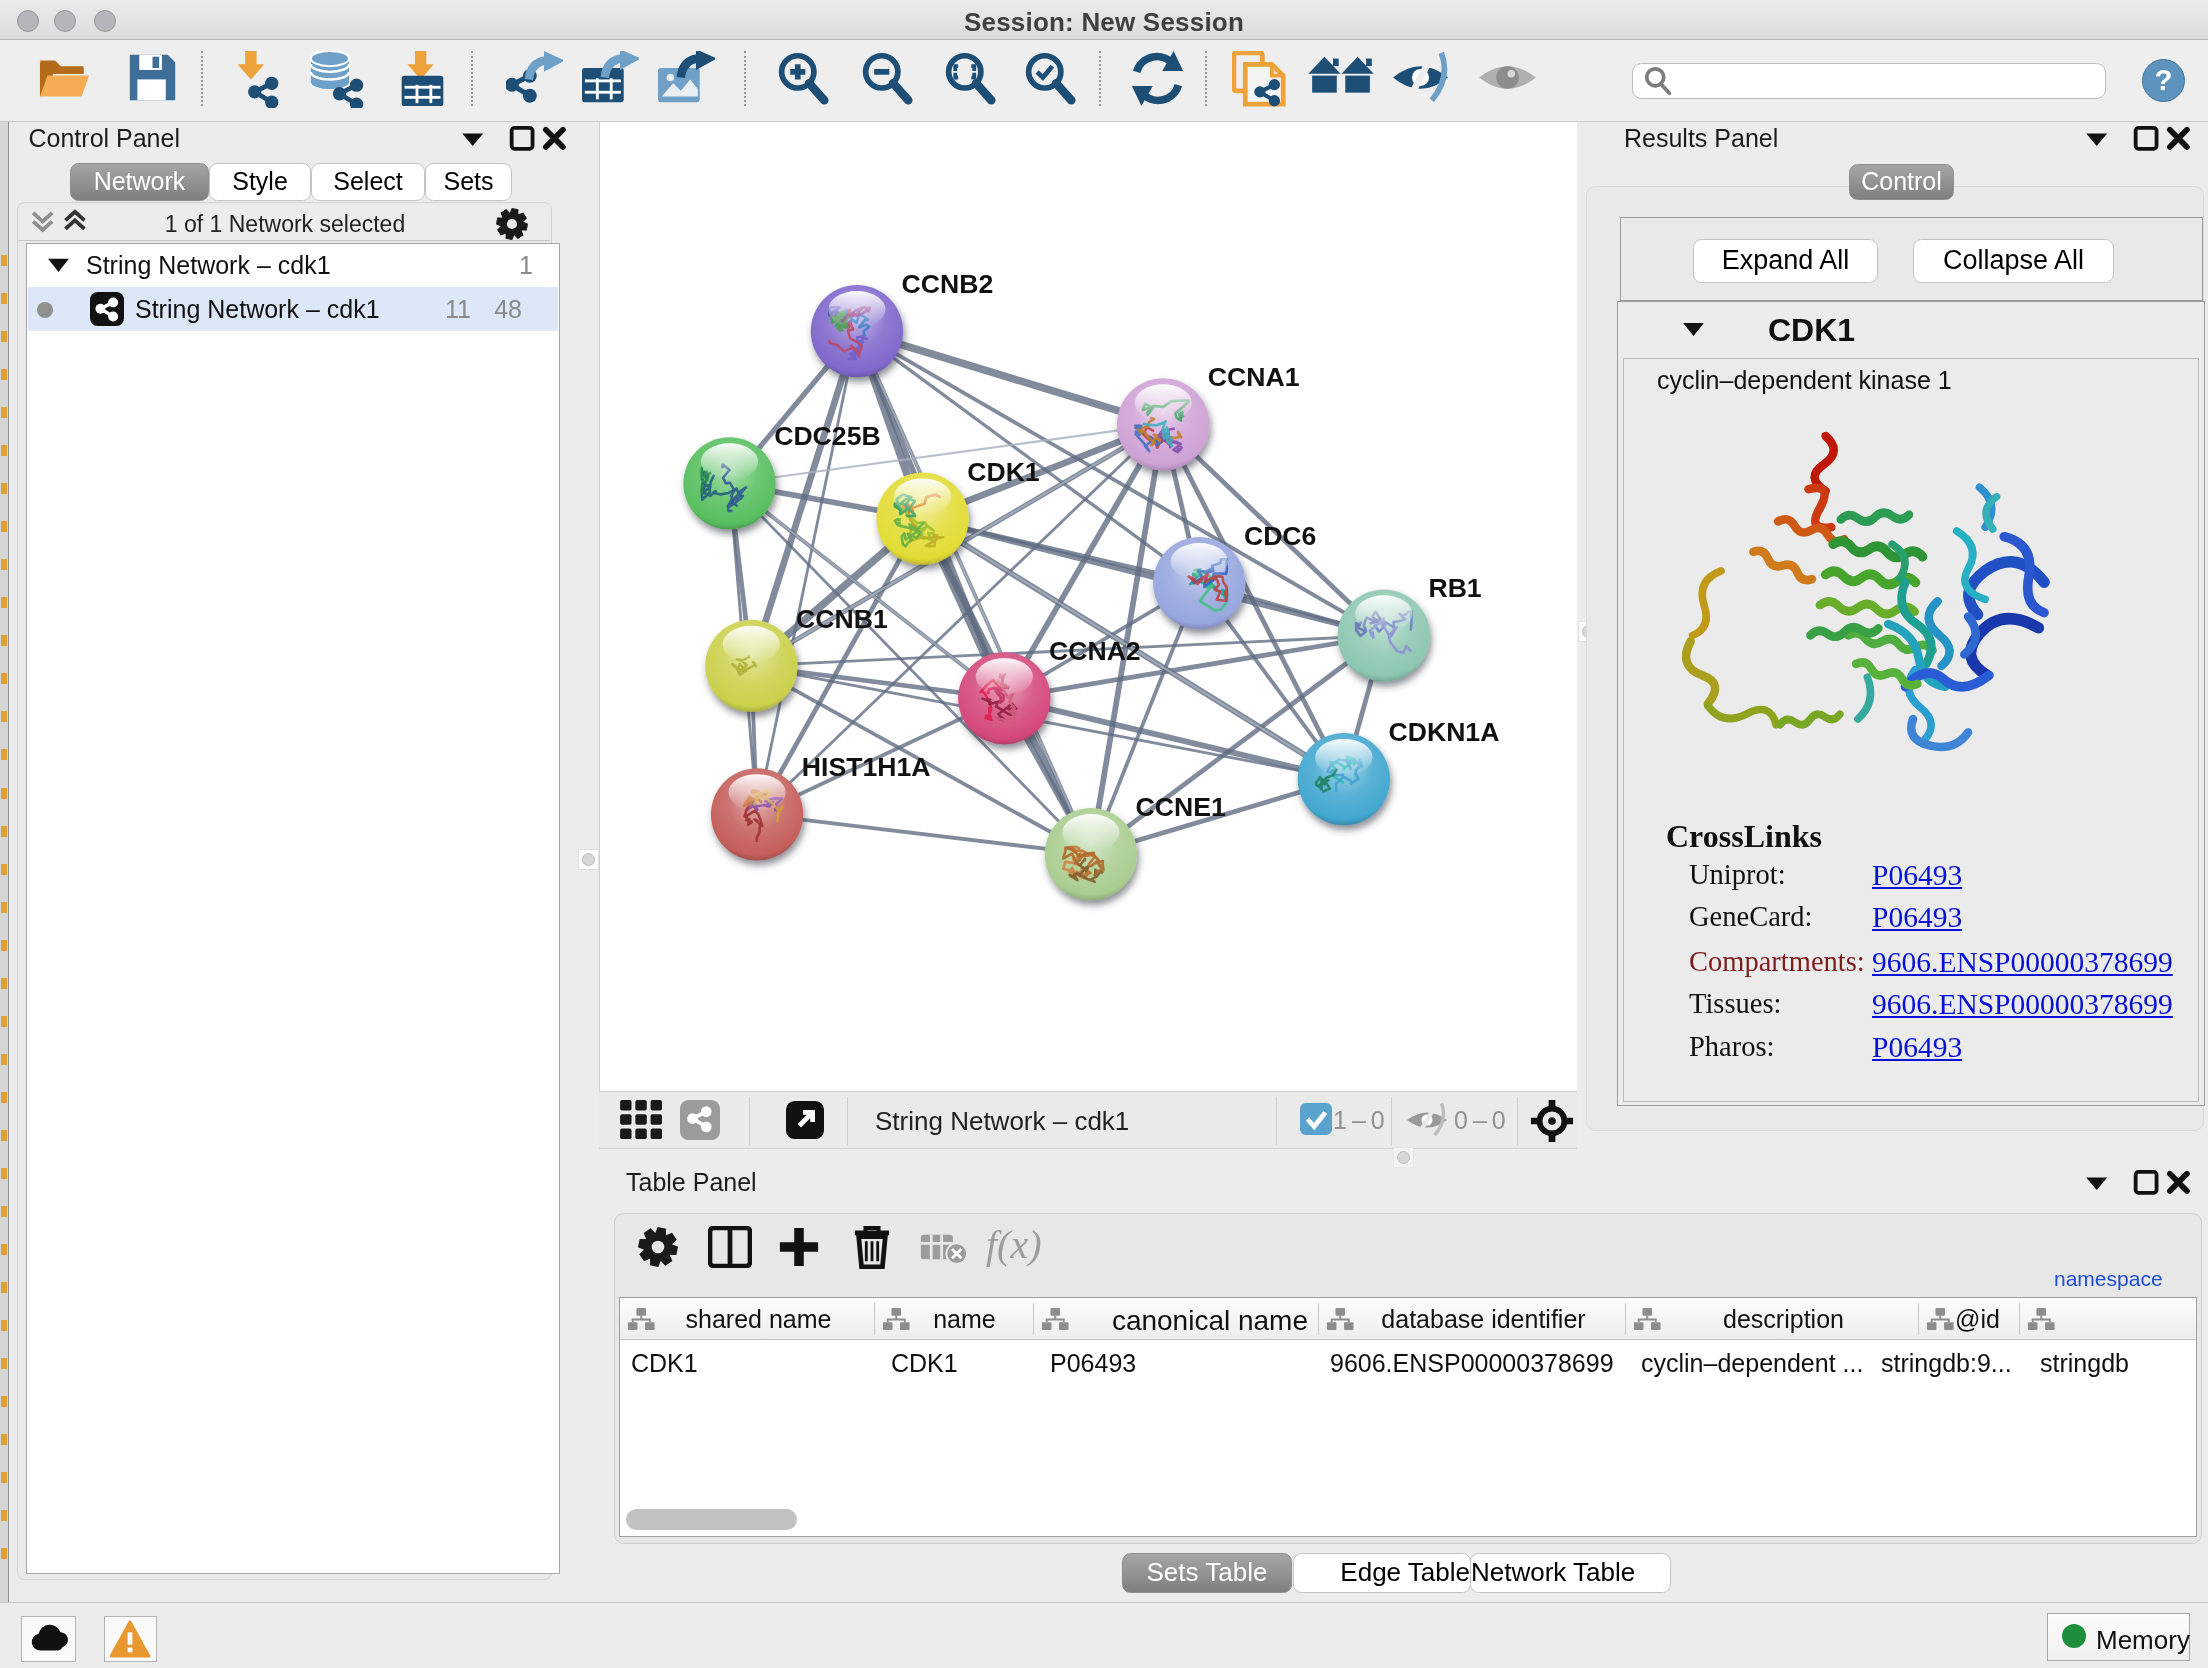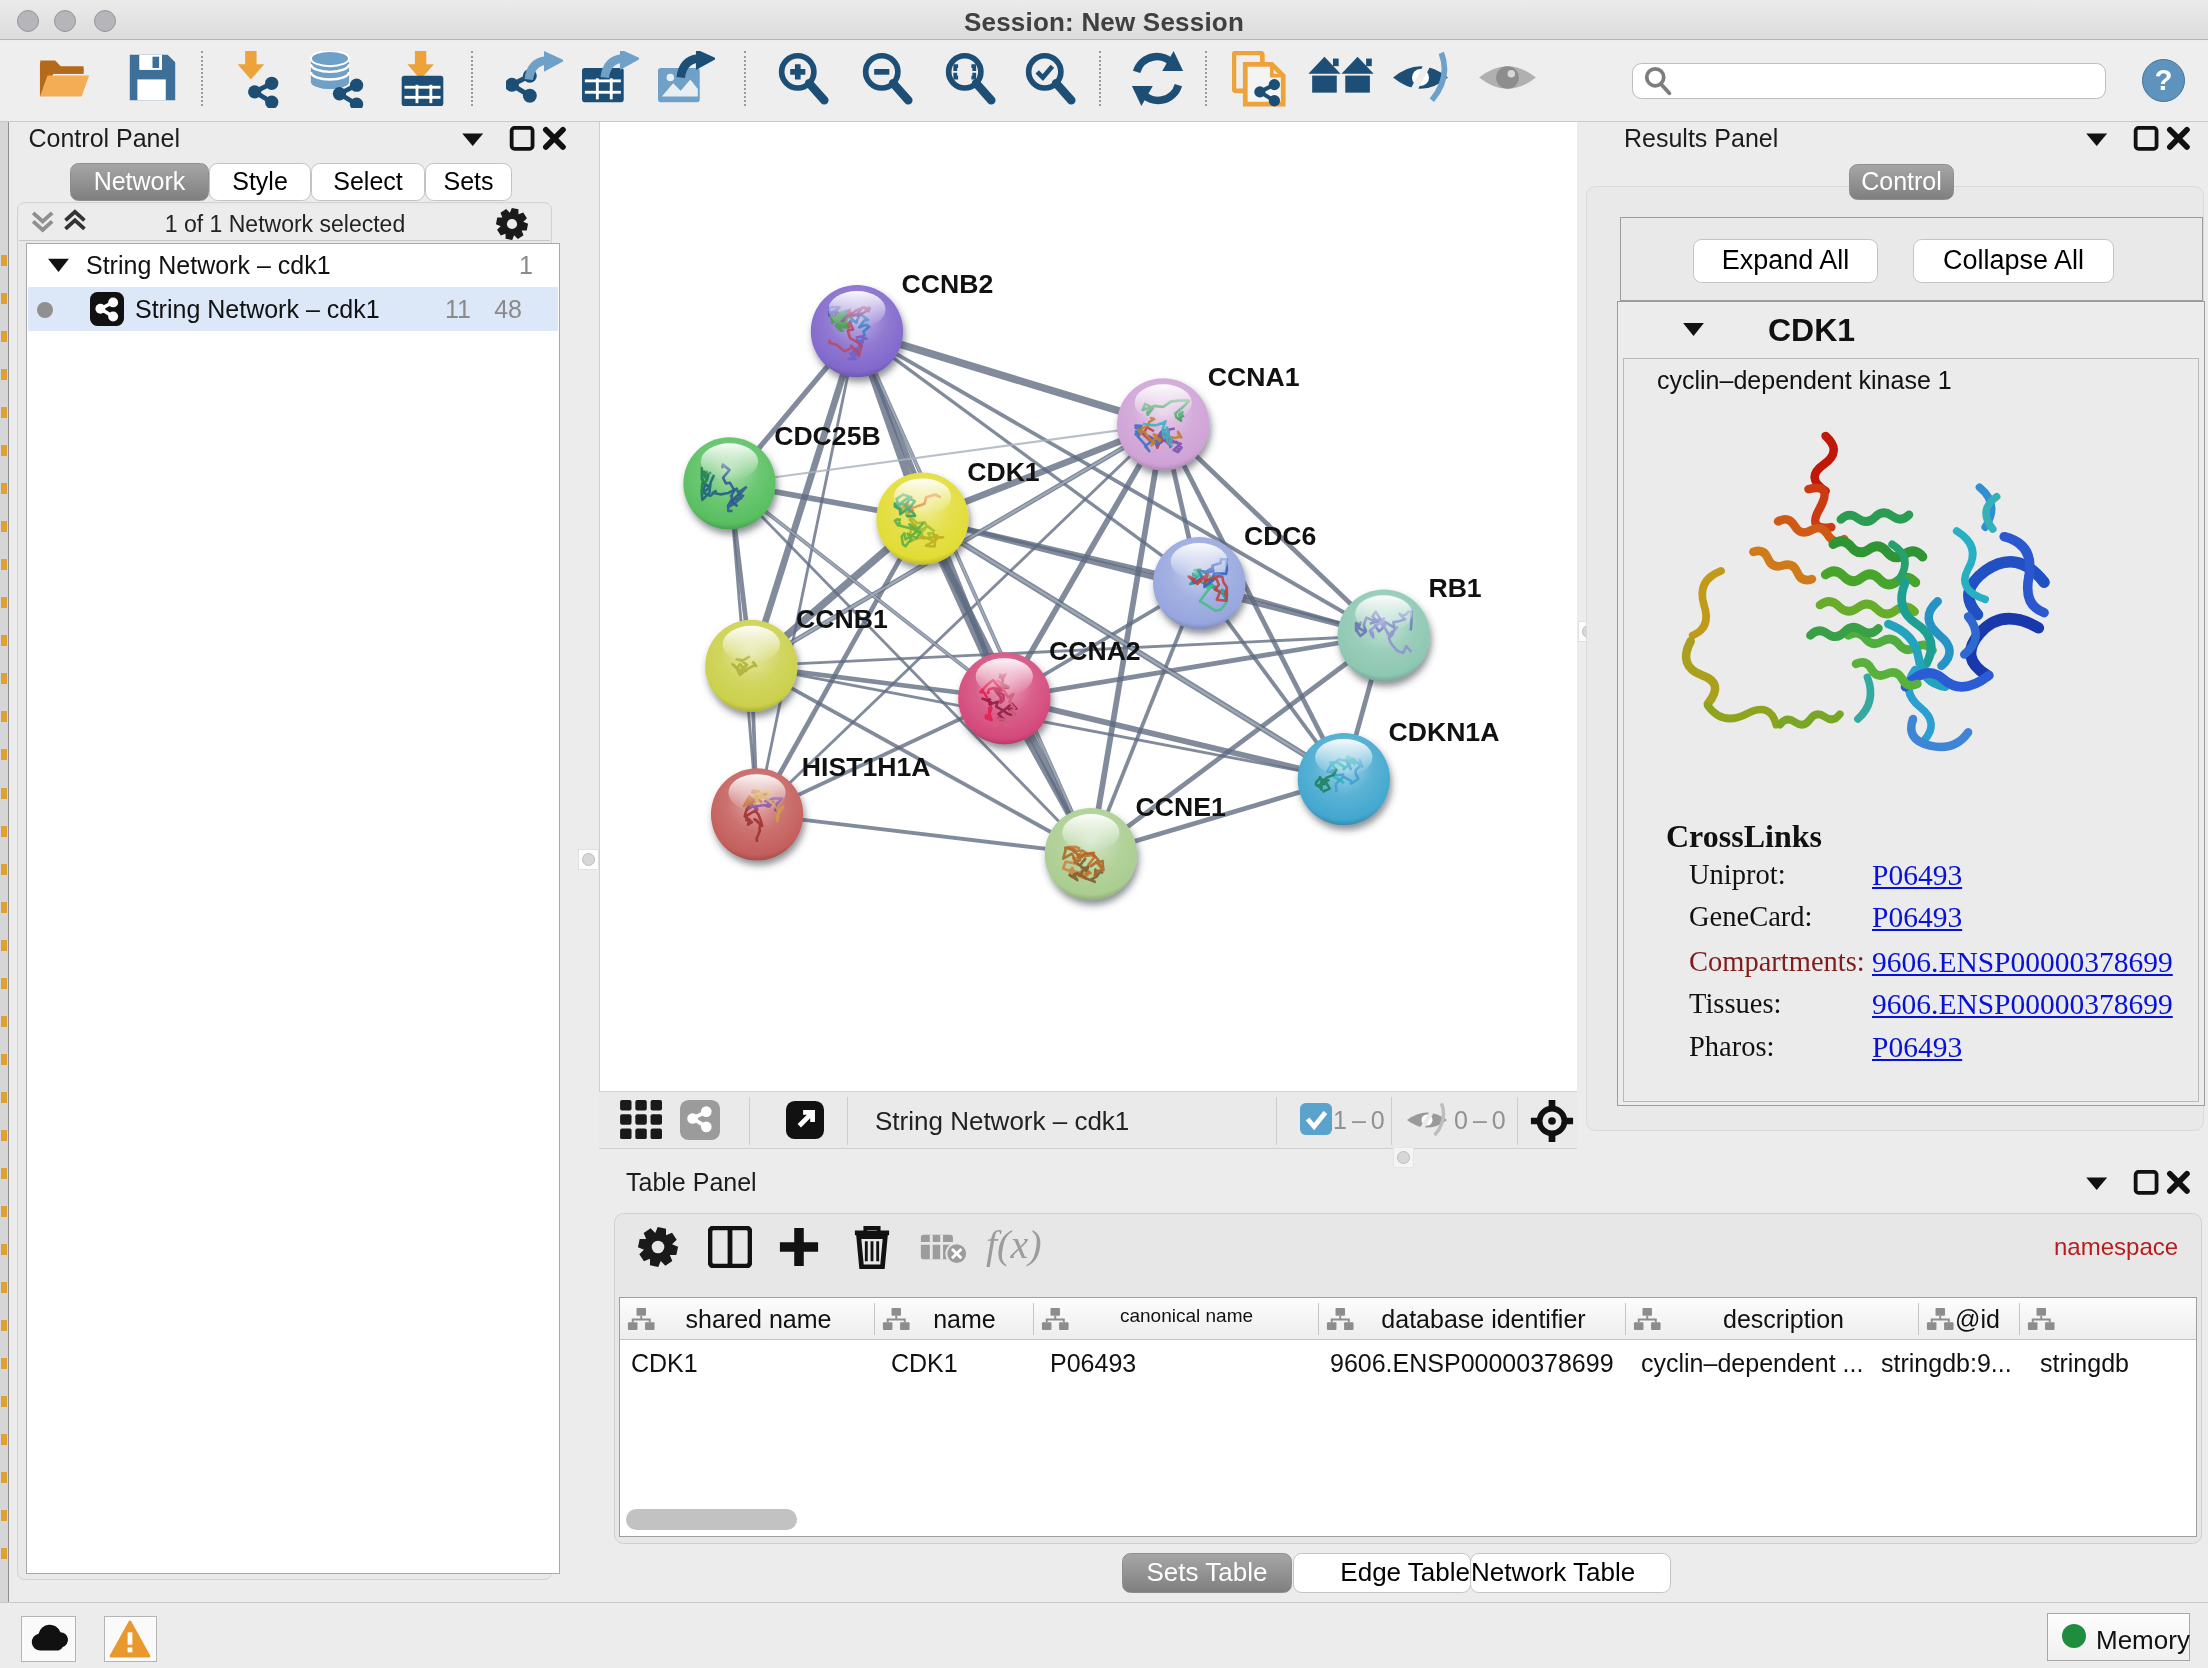--- a/index.html
+++ b/index.html
@@ -697,21 +697,21 @@
       <path d="M15 9 v4 M6 16 v-3 h18 v3" stroke="#8d8d8d" stroke-width="2" fill="none"></path>
     </svg></div>
 <div class="abs" style="left:906px;top:1305px;width:117px;text-align:center;font-size:25px;color:#111">name</div>
 <div class="abs" style="left:1033px;top:1303px;width:0;height:32px;border-left:1px solid #c6c6c6"></div>
 <div class="abs" style="left:1041px;top:1307px"><svg width="28.5" height="25" viewBox="0 0 30 26">
       <rect x="10" y="1" width="10" height="8" rx="1" fill="#8d8d8d"></rect>
       <rect x="1" y="16" width="10" height="8" rx="1" fill="#8d8d8d"></rect>
       <rect x="19" y="16" width="10" height="8" rx="1" fill="#8d8d8d"></rect>
       <path d="M15 9 v4 M6 16 v-3 h18 v3" stroke="#8d8d8d" stroke-width="2" fill="none"></path>
     </svg></div>
-<div class="abs" style="left:1065px;top:1305px;width:243px;text-align:center;font-size:19px;color:#111">canonical name</div>
+<div class="abs" style="left:1065px;top:1305px;width:243px;text-align:right;font-size:28px;color:#111">canonical name</div>
 <div class="abs" style="left:1318px;top:1303px;width:0;height:32px;border-left:1px solid #c6c6c6"></div>
 <div class="abs" style="left:1326px;top:1307px"><svg width="28.5" height="25" viewBox="0 0 30 26">
       <rect x="10" y="1" width="10" height="8" rx="1" fill="#8d8d8d"></rect>
       <rect x="1" y="16" width="10" height="8" rx="1" fill="#8d8d8d"></rect>
       <rect x="19" y="16" width="10" height="8" rx="1" fill="#8d8d8d"></rect>
       <path d="M15 9 v4 M6 16 v-3 h18 v3" stroke="#8d8d8d" stroke-width="2" fill="none"></path>
     </svg></div>
 <div class="abs" style="left:1351px;top:1305px;width:265px;text-align:center;font-size:25px;color:#111">database identifier</div>
 <div class="abs" style="left:1625px;top:1303px;width:0;height:32px;border-left:1px solid #c6c6c6"></div>
 <div class="abs" style="left:1633px;top:1307px"><svg width="28.5" height="25" viewBox="0 0 30 26">
@@ -729,21 +729,21 @@
       <path d="M15 9 v4 M6 16 v-3 h18 v3" stroke="#8d8d8d" stroke-width="2" fill="none"></path>
     </svg></div>
 <div class="abs" style="left:1955px;top:1305px;font-size:25px;color:#111">@id</div>
 <div class="abs" style="left:2019px;top:1303px;width:0;height:32px;border-left:1px solid #c6c6c6"></div>
 <div class="abs" style="left:2027px;top:1307px"><svg width="28.5" height="25" viewBox="0 0 30 26">
       <rect x="10" y="1" width="10" height="8" rx="1" fill="#8d8d8d"></rect>
       <rect x="1" y="16" width="10" height="8" rx="1" fill="#8d8d8d"></rect>
       <rect x="19" y="16" width="10" height="8" rx="1" fill="#8d8d8d"></rect>
       <path d="M15 9 v4 M6 16 v-3 h18 v3" stroke="#8d8d8d" stroke-width="2" fill="none"></path>
     </svg></div>
-<div class="abs" style="left:2054px;top:1233px;font-size:24px;color:#b91c1c">namespace</div>
+<div class="abs" style="left:2054px;top:1267px;font-size:21px;color:#1d4ed8">namespace</div>
 <div class="abs" style="left:631px;top:1349px;font-size:25px;color:#111">CDK1</div>
 <div class="abs" style="left:891px;top:1349px;font-size:25px;color:#111">CDK1</div>
 <div class="abs" style="left:1050px;top:1349px;font-size:25px;color:#111">P06493</div>
 <div class="abs" style="left:1330px;top:1349px;font-size:25px;color:#111">9606.ENSP00000378699</div>
 <div class="abs" style="left:1641px;top:1349px;font-size:25px;color:#111">cyclin–dependent ...</div>
 <div class="abs" style="left:1881px;top:1349px;font-size:25px;color:#111">stringdb:9...</div>
 <div class="abs" style="left:2040px;top:1349px;font-size:25px;color:#111">stringdb</div>
 <div class="abs" style="left:626px;top:1509px;width:171px;height:21px;background:#c2c2c2;border-radius:10.5px"></div>
 <div class="abs graytab" style="left:1122px;top:1553px;width:170px;height:40px;border-radius:8.6px;font-size:26px;text-align:center;line-height:37px;z-index:3">Sets Table</div>
 <div class="abs whitetab" style="left:1293px;top:1553px;width:178px;height:40px;border-radius:8.6px;font-size:26px;text-align:right;line-height:37px;z-index:3">Edge Table</div>

